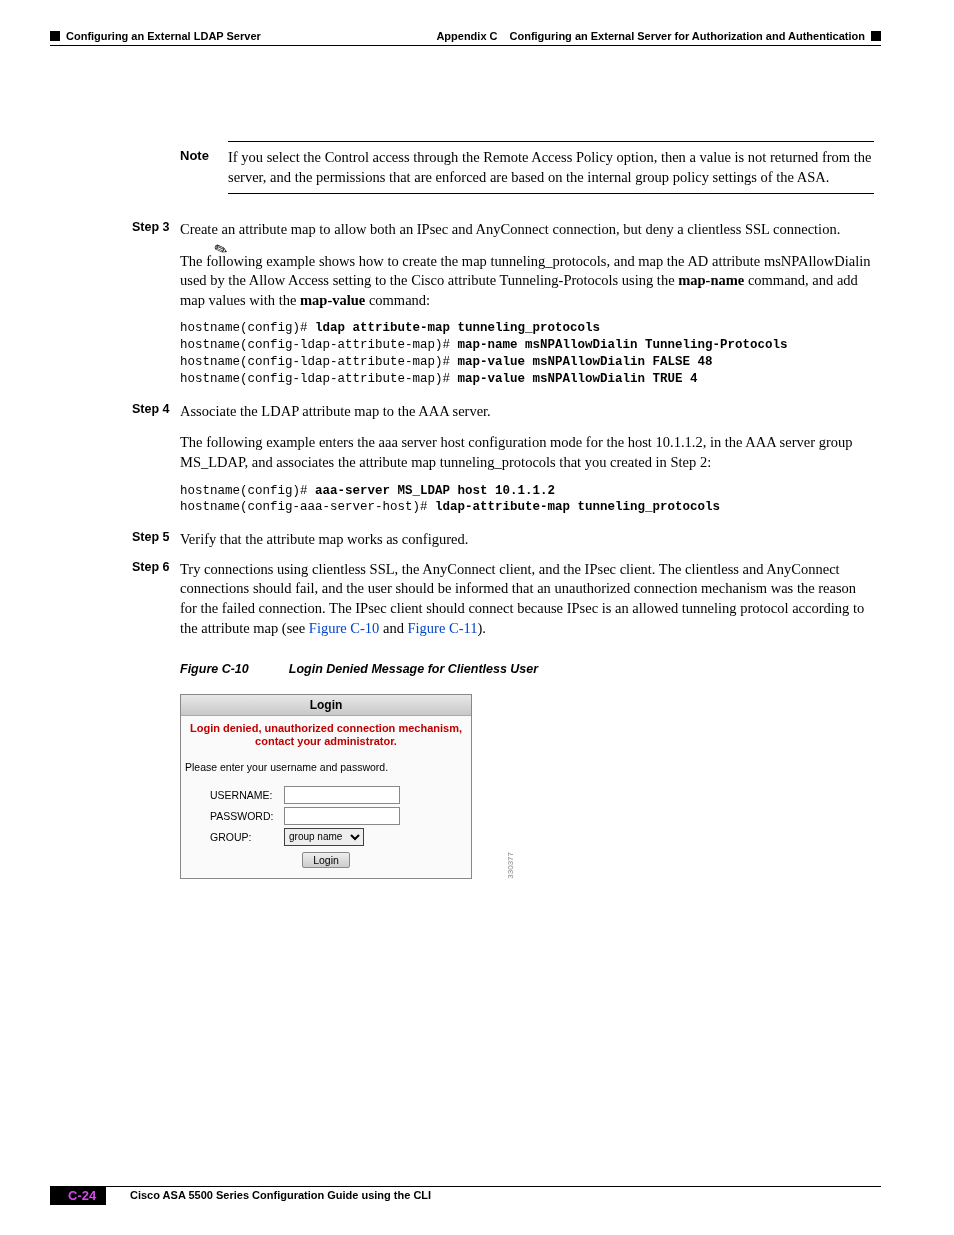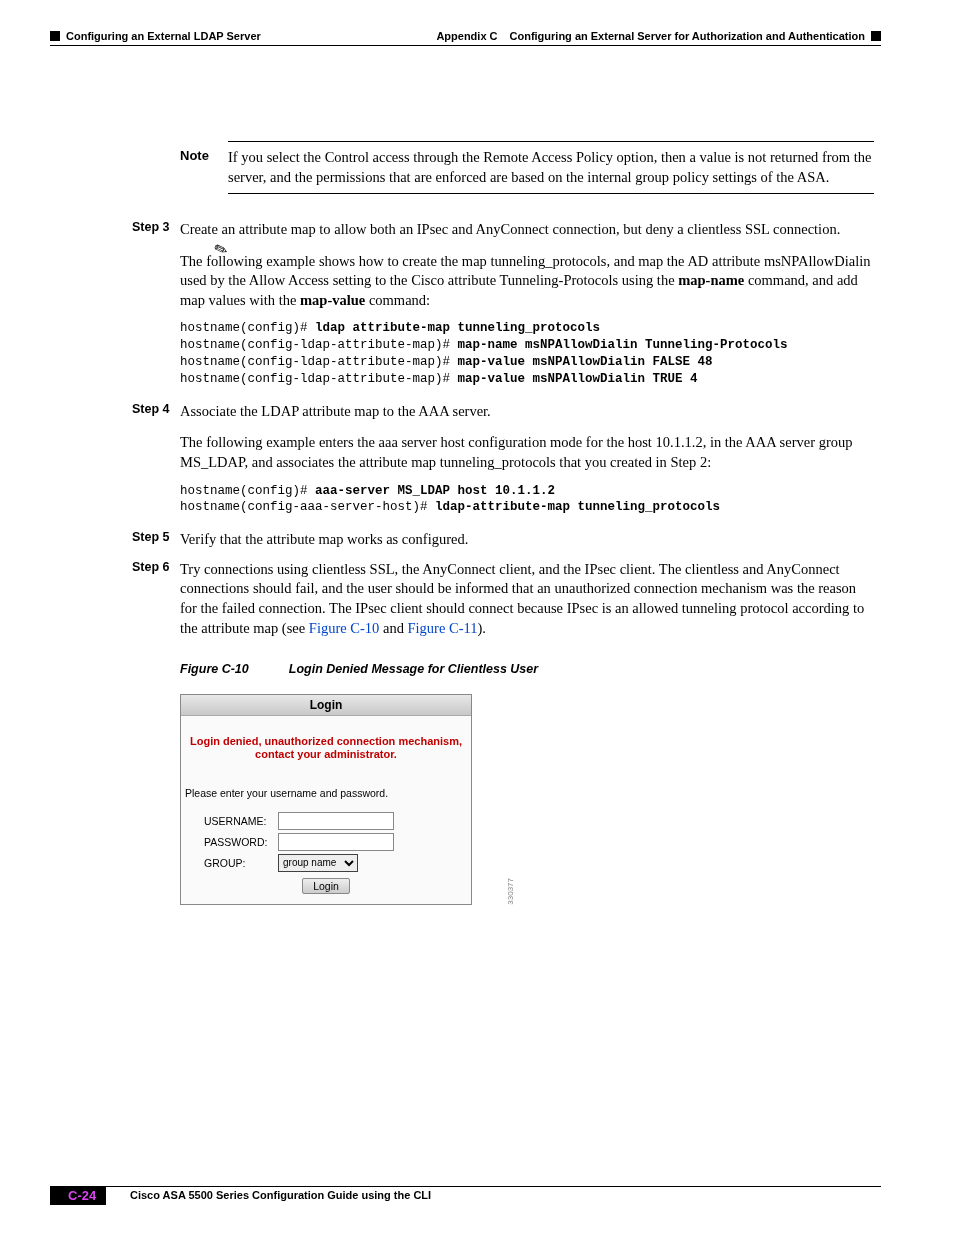--- a/index.html
+++ b/index.html
@@ -52,24 +52,24 @@
   .code-block b { font-weight:bold;}
 
   a.xref { color:#0044cc; text-decoration:none;}
 
   .fig-caption { font-family: Arial, Helvetica, sans-serif; font-weight:bold; font-style:italic; font-size:12.5px; margin-top:24px;}
   .fig-caption .fignum { margin-right: 40px; font-style:italic;}
 
   .login-box-wrap { margin-top:18px; display:flex; align-items:flex-end;gap:30px;}
   .login-box { width:290px; border:1px solid #888; background:#fafafa; font-family:Arial,Helvetica,sans-serif; font-size:11px;}
   .login-title { background:linear-gradient(#e8e8e8,#c8c8c8); border-bottom:1px solid #aaa; text-align:center; font-weight:bold; padding:3px 0; font-size:12px;}
-  .login-err { color:#c00000; font-weight:bold; text-align:center; padding:19px 8px; line-height:1.2;}
+  .login-err { color:#c00000; font-weight:bold; text-align:center; padding:6px 8px; line-height:1.2;}
   .login-msg { padding:6px 4px 10px; font-size:10.5px;}
   .login-form { padding:0 14px 10px 14px;}
-  .login-fr { display:flex; align-items:center; margin:3px 9px;}
+  .login-fr { display:flex; align-items:center; margin:3px 15px;}
   .login-fl { width:74px; font-size:10.5px;}
   .login-fi { flex:1;}
   .login-fi input[type=text],.login-fi input[type=password]{ width:110px; height:14px; border:1px solid #888; font-size:10px; background:#fff;}
   .login-fi select{ width:80px; height:18px; border:1px solid #404040; font-size:10px; background:#eee;}
   .login-btn-row { text-align:center; margin-top:6px;}
   .login-btn { background:linear-gradient(#eee,#ccc); border:1px solid #888; border-radius:2px; font-size:10.5px; padding:1px 10px; cursor:pointer;}
   .fig-id { writing-mode:vertical-rl; transform:rotate(180deg); font-size:8px; color:#888; margin-left:4px; font-family:Arial,Helvetica,sans-serif;}
 
   .footer { position:absolute; bottom:34px; left:50px; right:73px;}
   .footer-border { border-top:1.5px solid #000; display:flex; justify-content:space-between; padding-top:2px;}

